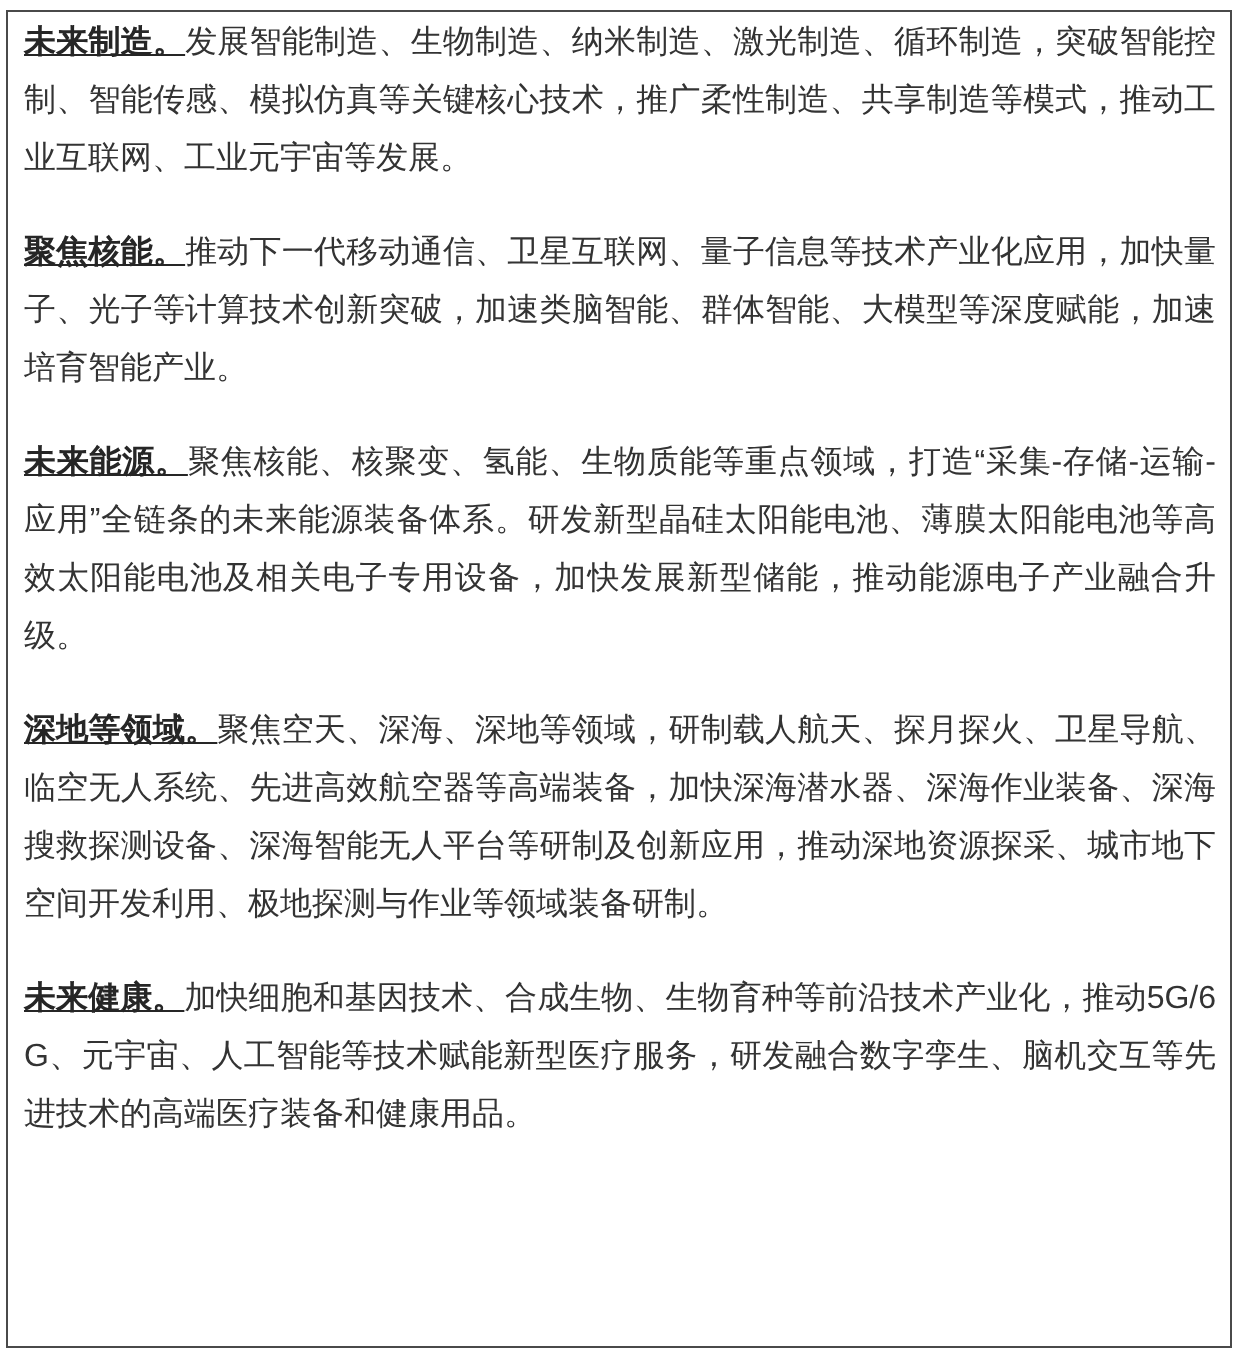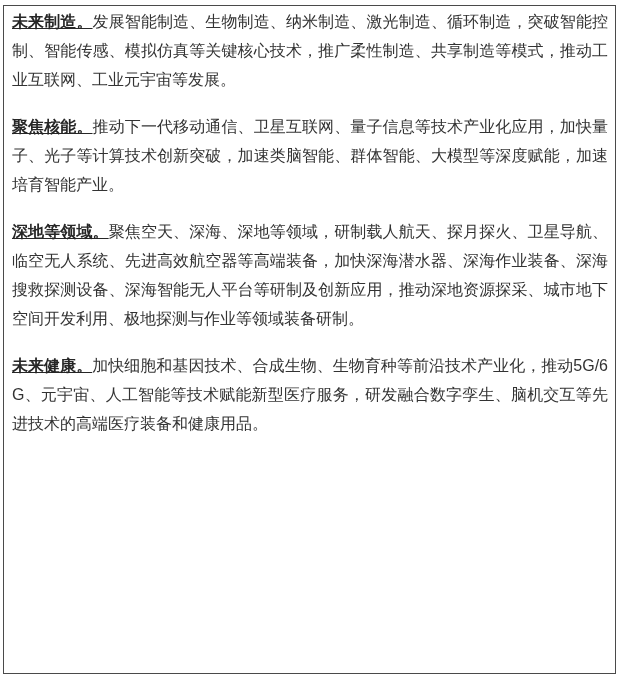--- a/index.html
+++ b/index.html
@@ -66,20 +66,23 @@
 
       <p class="para">
         <span class="lead">未来制造。</span><span>发展智能制造、生物制造、纳米制造、激光制造、循环制造，突破智能控制、智能传感、模拟仿真等关键核心技术，推广柔性制造、共享制造等模式，推动工业互联网、工业元宇宙等发展。</span>
       </p>
 
       <p class="para">
         <span class="lead">聚焦核能。</span><span>推动下一代移动通信、卫星互联网、量子信息等技术产业化应用，加快量子、光子等计算技术创新突破，加速类脑智能、群体智能、大模型等深度赋能，加速培育智能产业。</span>
       </p>
 
 
+      <p class="para">
+        <span class="lead">未来能源。</span><span>聚焦核能、核聚变、氢能、生物质能等重点领域，打造“采集-存储-运输-应用”全链条的未来能源装备体系。研发新型晶硅太阳能电池、薄膜太阳能电池等高效太阳能电池及相关电子专用设备，加快发展新型储能，推动能源电子产业融合升级。</span>
+      </p>
 
       <p class="para">
         <span class="lead">深地等领域。</span><span>聚焦空天、深海、深地等领域，研制载人航天、探月探火、卫星导航、临空无人系统、先进高效航空器等高端装备，加快深海潜水器、深海作业装备、深海搜救探测设备、深海智能无人平台等研制及创新应用，推动深地资源探采、城市地下空间开发利用、极地探测与作业等领域装备研制。</span>
       </p>
 
       <p class="para">
         <span class="lead">未来健康。</span><span>加快细胞和基因技术、合成生物、生物育种等前沿技术产业化，推动5G/6G、元宇宙、人工智能等技术赋能新型医疗服务，研发融合数字孪生、脑机交互等先进技术的高端医疗装备和健康用品。</span>
       </p>
 
     </div>

